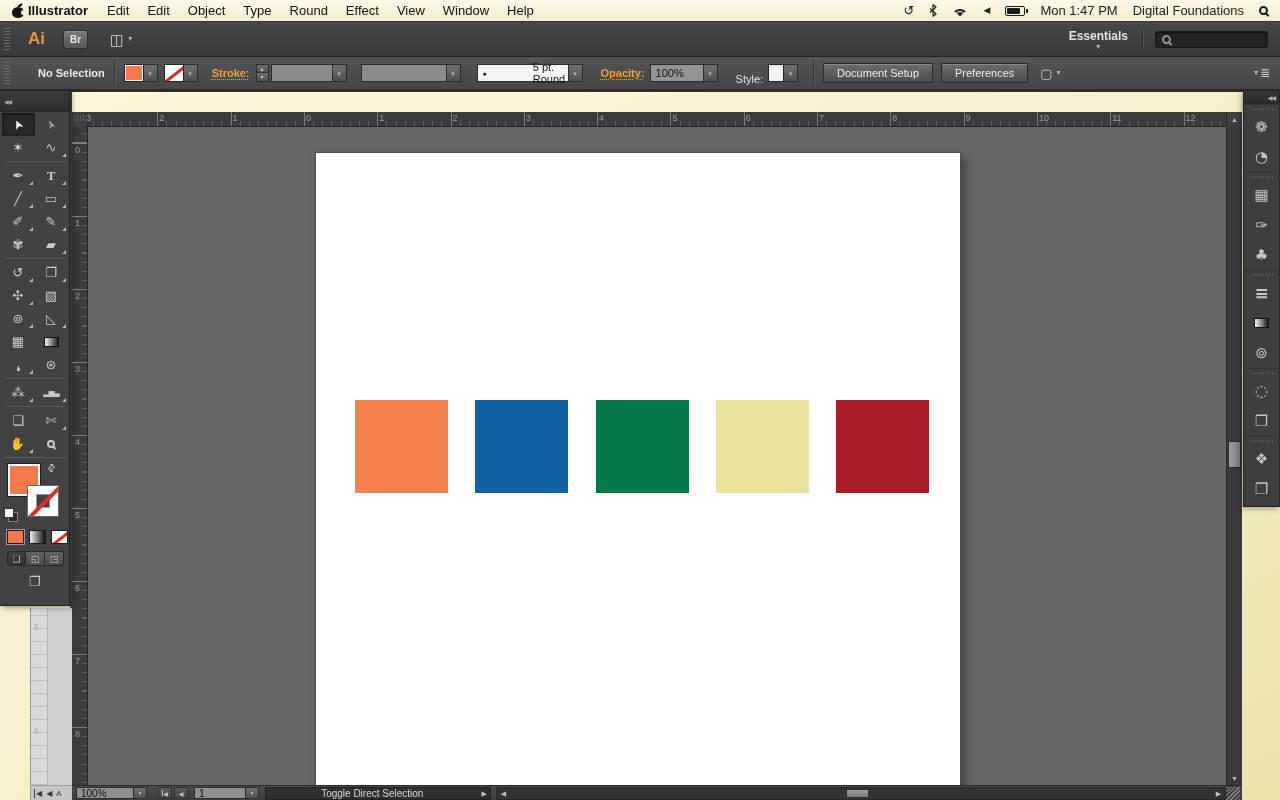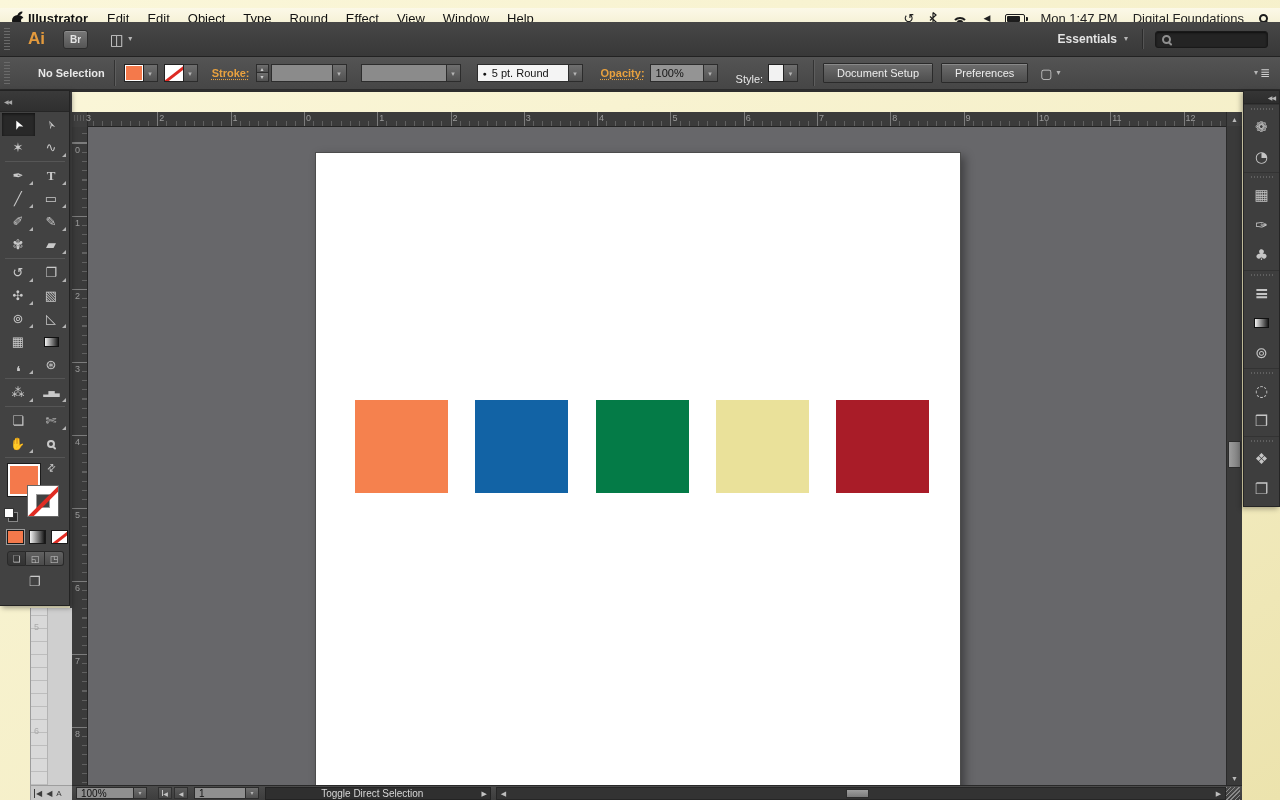--- a/index.html
+++ b/index.html
@@ -2,21 +2,21 @@
 <html><head>
 <meta charset="utf-8">
 <style>
   html,body{margin:0;padding:0;background:#222;}
   *{box-sizing:border-box;}
   #screen{position:relative;width:1280px;height:800px;overflow:hidden;
     font-family:"Liberation Sans","DejaVu Sans",sans-serif;
     background:linear-gradient(150deg,#fbf7da 0%,#f5efc8 60%,#ece3ad 100%);}
 
   
-  .menubar{position:absolute;left:0;top:8px;right:0;height:22px;
+  .menubar{position:absolute;left:0;top:0;right:0;height:22px;
     background:linear-gradient(#fcf9e8,#f3eecf);border-bottom:1px solid #3a3a3a;
     display:flex;align-items:center;padding:0 12px;font-size:13px;color:#111;}
   .menu-item{padding:0 9px;}
   .mb-appname{font-weight:bold;padding:0 10px 0 4px;}
   .mb-right{margin-left:auto;display:flex;align-items:center;gap:15px;color:#222;}
   .apple-icon{position:relative;width:12px;height:15px;}
   .apple-icon::before{content:"";position:absolute;left:0;top:4px;width:12px;height:11px;background:#151515;border-radius:48% 48% 46% 46%;}
   .apple-icon::after{content:"";position:absolute;left:6px;top:0;width:4px;height:5px;background:#151515;border-radius:100% 0;transform:rotate(18deg);}
   .apple-icon i{position:absolute;right:-2px;top:7px;width:5px;height:5px;background:#f8f4dc;border-radius:50%;}
   .glyph13{font-size:13px;line-height:1;}
@@ -39,22 +39,22 @@
     background:linear-gradient(#474747,#383838);border-bottom:1px solid #222;
     display:flex;align-items:center;color:#ddd;}
   .hgrip{width:6px;height:22px;margin:0 8px 0 4px;background:repeating-linear-gradient(0deg,#6a6a6a 0 1px,transparent 1px 3px);}
   .ai-logo{color:#e39a3d;font-weight:bold;font-size:17px;margin:0 18px 0 10px;letter-spacing:0;}
   .br-btn{width:25px;height:19px;border-radius:3px;background:linear-gradient(#787878,#555);
     border:1px solid #2d2d2d;box-shadow:inset 0 1px 0 rgba(255,255,255,.18);
     color:#e4e4e4;font-size:10px;font-weight:bold;display:flex;align-items:center;justify-content:center;margin-right:22px;}
   .arrange-btn{display:flex;align-items:center;gap:4px;color:#d6d6d6;}
   .arrange-btn .big{font-size:15px;line-height:1;}
   .dda{font-size:8px;color:#b5b5b5;line-height:1;}
-  .workspace{margin-left:auto;display:flex;align-items:center;gap:7px;color:#e3e3e3;font-weight:bold;font-size:12px;
-    padding:0 14px;border-right:1px solid #2b2b2b;box-shadow:1px 0 0 #555;height:20px;}
+  .workspace{margin-left:auto;display:flex;align-items:center;color:#e3e3e3;font-weight:bold;font-size:12px;
+    padding:0 14px;border-right:1px solid #2b2b2b;box-shadow:1px 0 0 #555;height:20px;flex-direction:column;}
   .search-box{width:113px;height:17px;border-radius:3px;background:#242424;border:1px solid #191919;
     box-shadow:inset 0 1px 2px rgba(0,0,0,.6);display:flex;align-items:center;padding:0 6px;margin:0 12px;}
 
   
   .controlbar{position:absolute;left:0;top:57px;right:0;height:33px;
     background:linear-gradient(#545454,#464646);border-bottom:1px solid #2b2b2b;
     display:flex;align-items:center;font-size:11px;color:#e8e8e8;}
   .cb-sep{width:1px;height:26px;background:#333;box-shadow:1px 0 0 #5e5e5e;margin:0 9px;}
   .cb-label{white-space:nowrap;}
   .link{color:#e8a13f;font-weight:bold;text-decoration:underline;text-decoration-style:dotted;text-underline-offset:2px;white-space:nowrap;}
@@ -287,21 +287,21 @@
           <span class="dda">▾</span>
         </span>
     </span>
     <span class="swatch-combo" style="margin-left:8px;" data-name="variable-width-select">
       <span class="well disabled" style="width:86px;" data-name="variable-width-value"></span>
       <span class="dd-btn" data-name="variable-width-dropdown-button">
           <span class="dda">▾</span>
         </span>
     </span>
     <span class="swatch-combo" style="margin-left:10px;" data-name="brush-definition-select">
-      <span class="well white" style="width:92px;" data-name="brush-definition-value">
+      <span class="well white" style="width:92px;gap:41px;" data-name="brush-definition-value">
         <span class="brush-dot" data-name="brush-dot-icon">●</span>
         <span>5 pt. Round</span>
       </span>
       <span class="dd-btn" data-name="brush-dropdown-button">
           <span class="dda">▾</span>
         </span>
     </span>
     <span class="link" style="margin:0 5px 0 12px;" data-name="opacity-panel-link">Opacity:</span>
     <span class="swatch-combo" data-name="opacity-select">
       <span class="well" style="width:54px;" data-name="opacity-value">100%</span>

